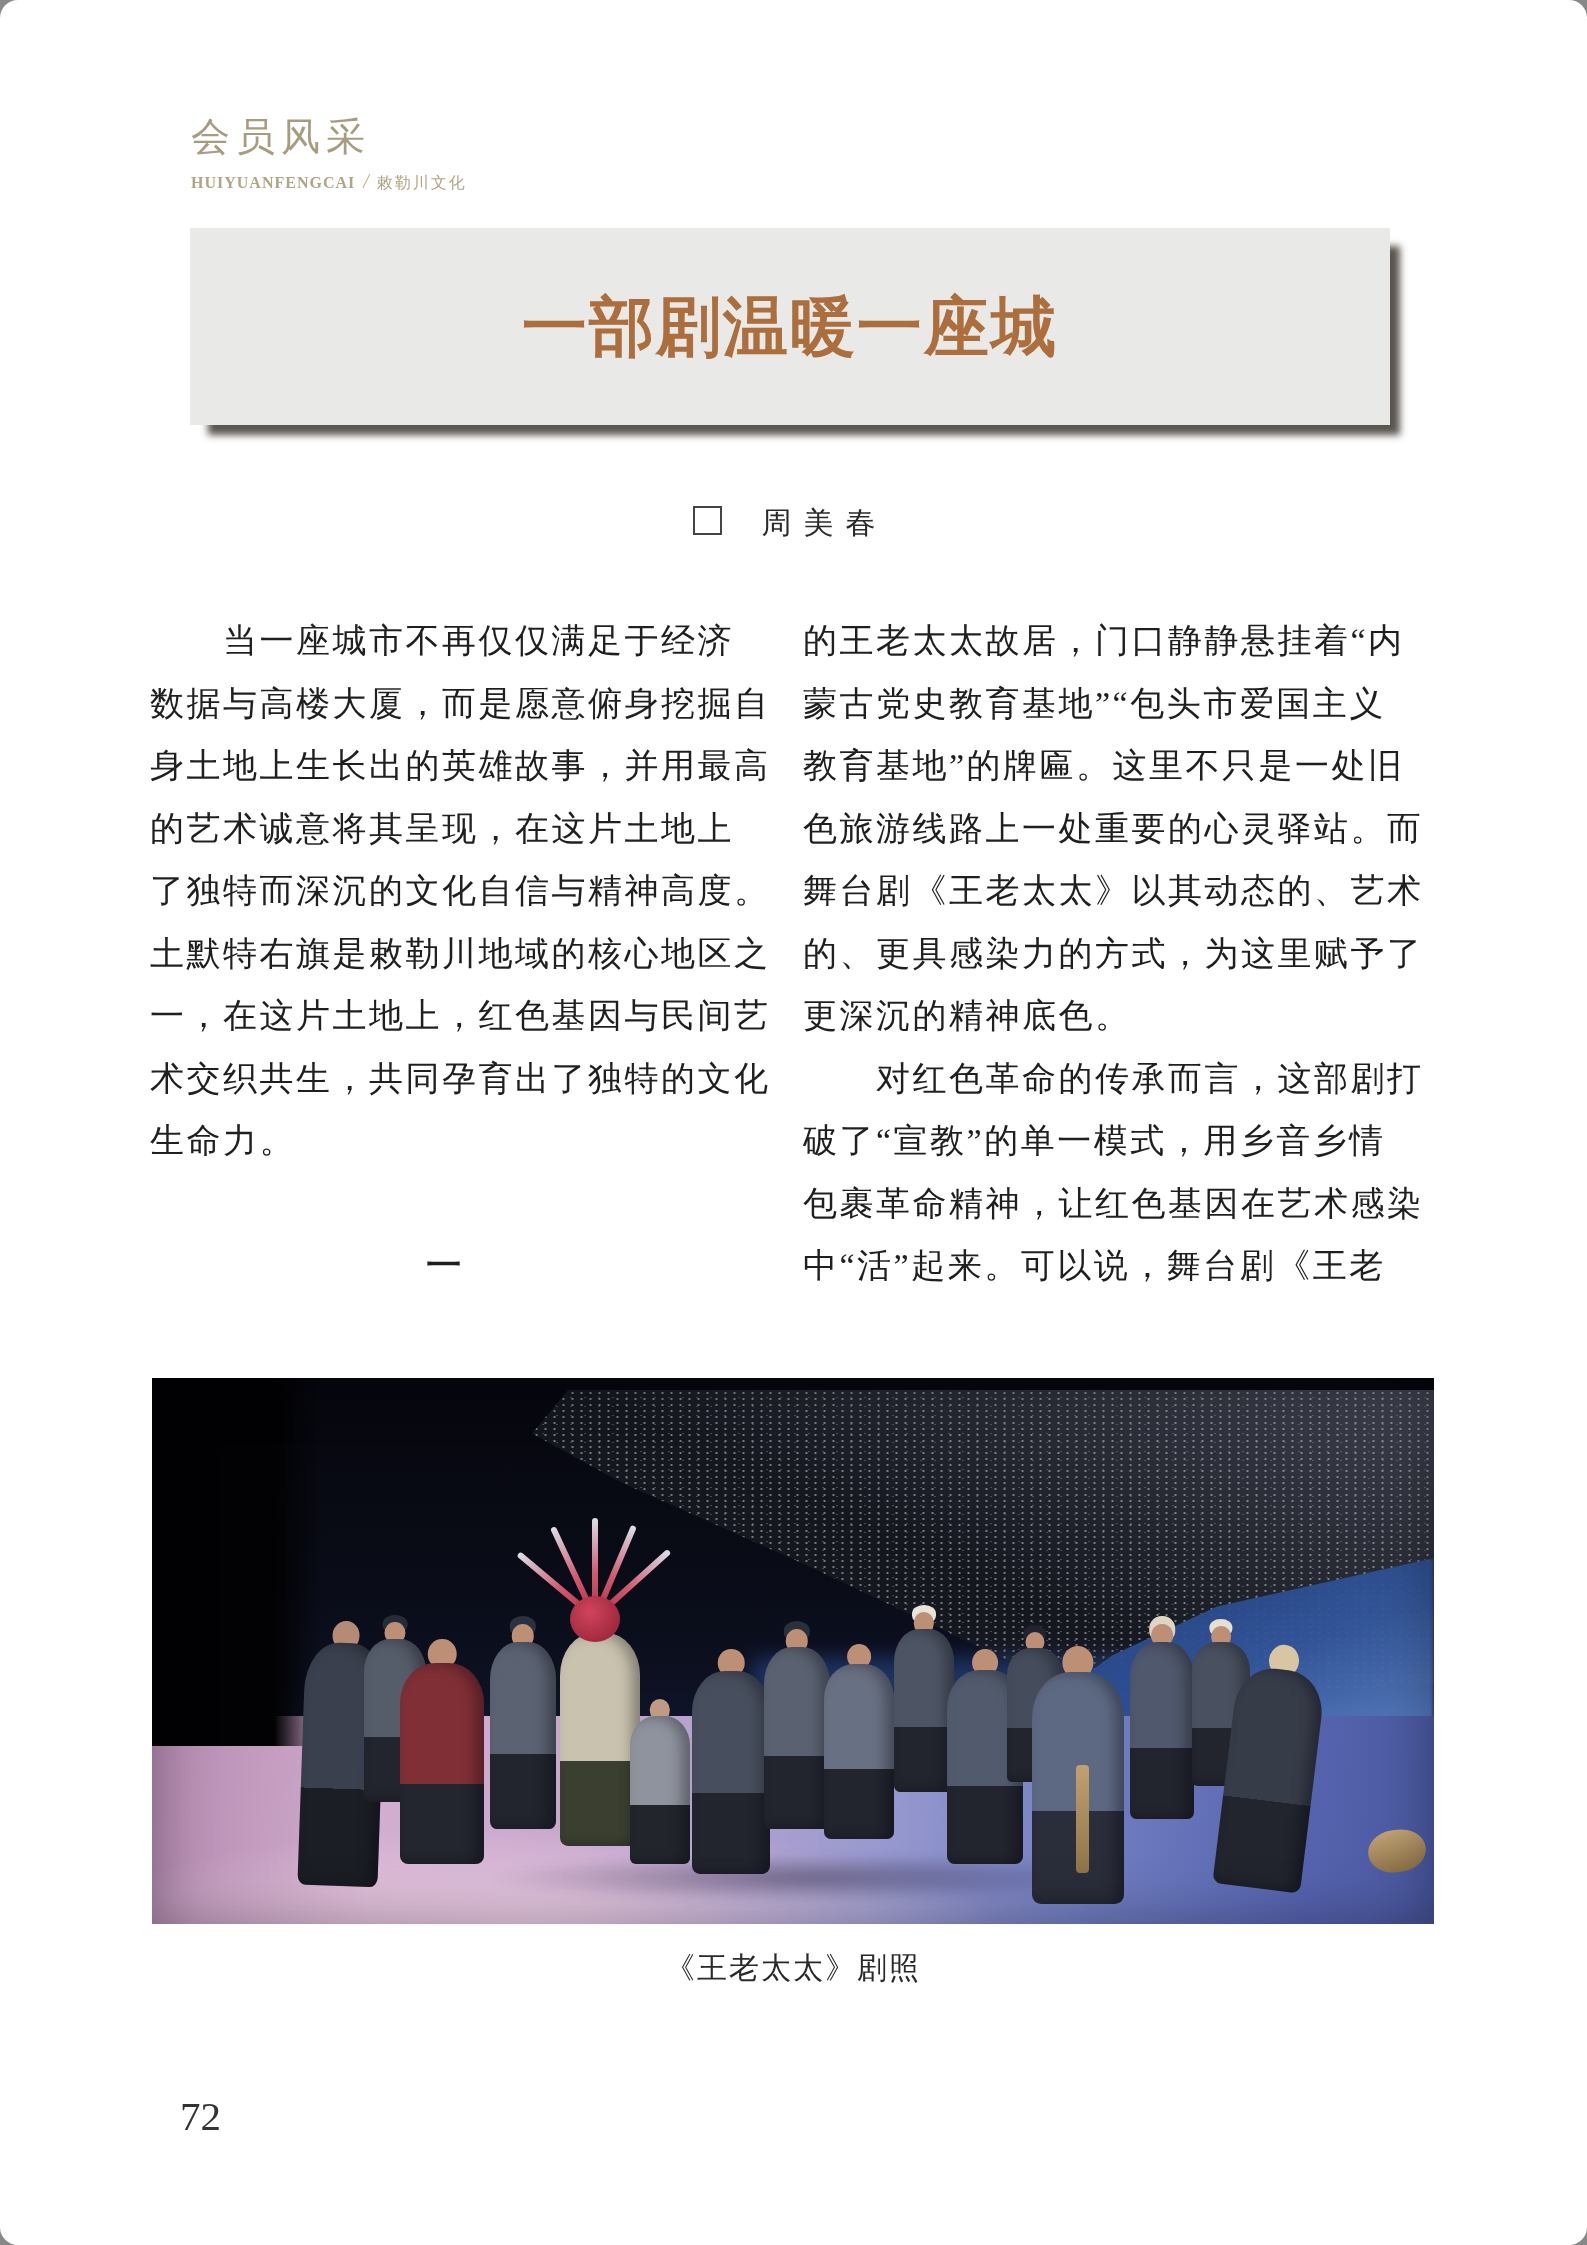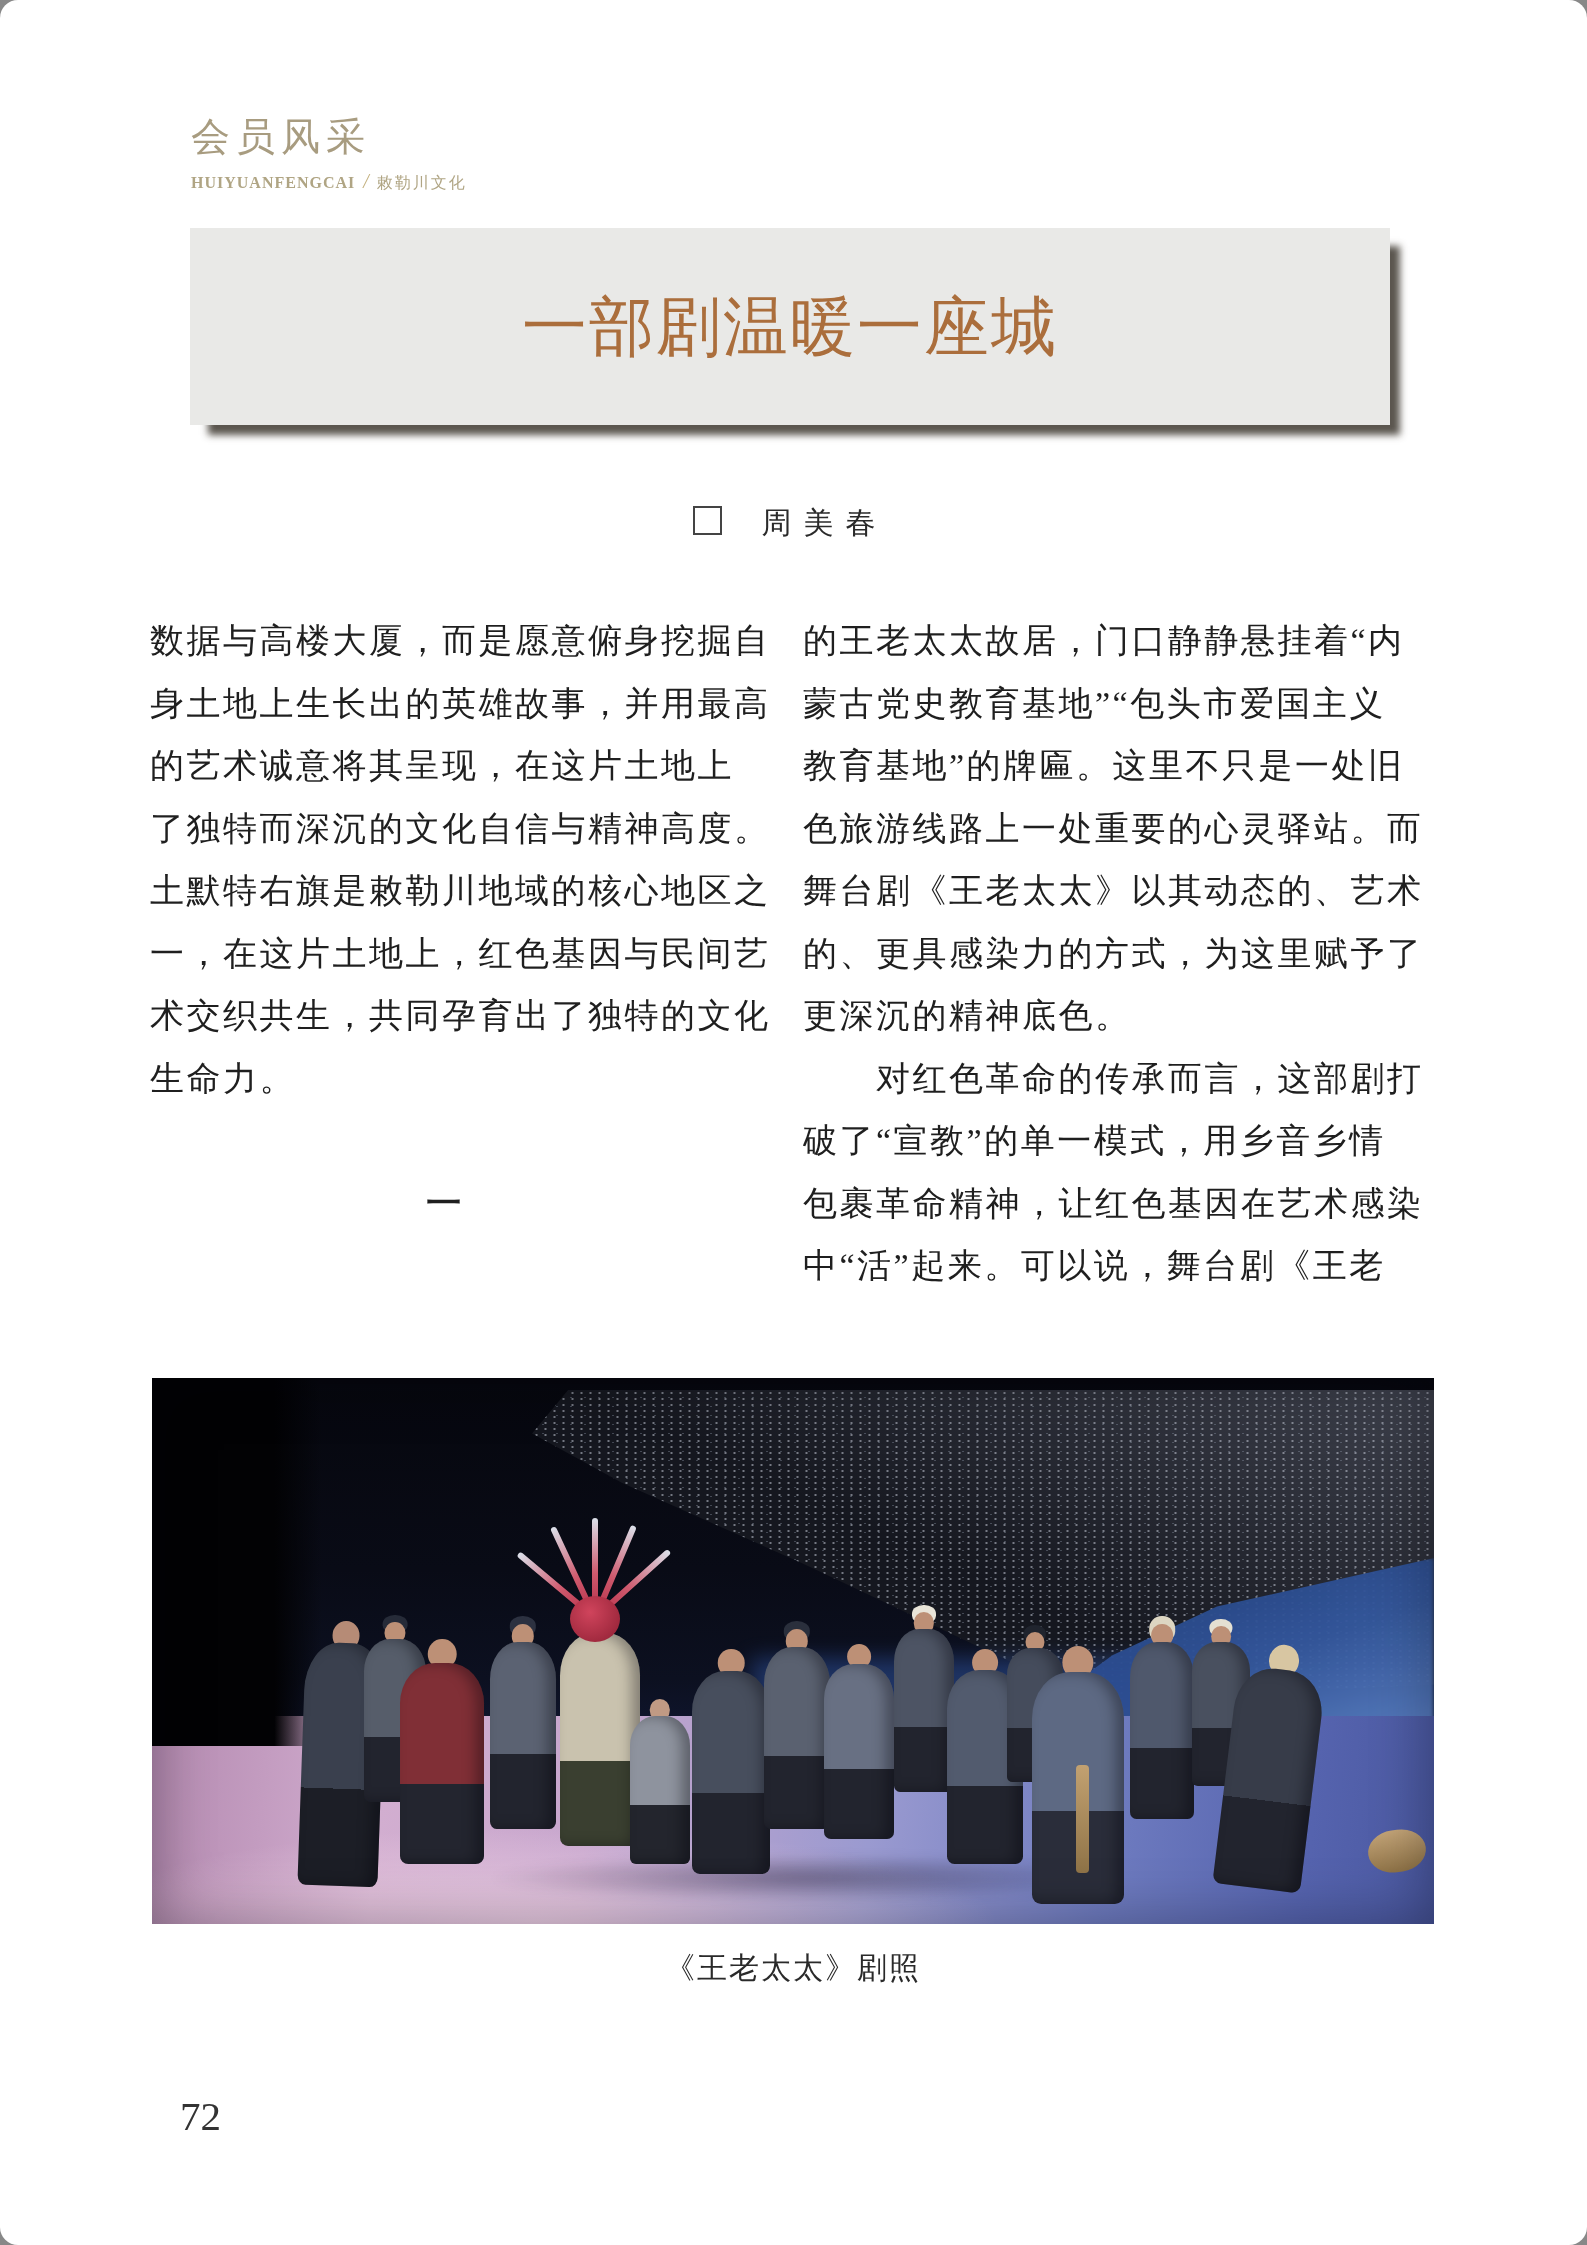--- a/index.html
+++ b/index.html
@@ -35,21 +35,21 @@
 
   
   .title-banner{
     position:absolute;left:190px;top:228px;width:1200px;height:197px;
     background:var(--banner-bg);
     box-shadow:14px 14px 7px -4px rgba(62,56,48,0.85);
     display:flex;align-items:center;justify-content:center;
   }
   .article-title{
     margin:4px;font-family:"Liberation Sans","DejaVu Sans",sans-serif;
-    font-weight:normal;font-size:65px;letter-spacing:2px;color:var(--title-color);
+    font-weight:bold;font-size:65px;letter-spacing:2px;color:var(--title-color);
   }
 
   
   .byline{
     position:absolute;left:190px;top:503px;width:1200px;height:48px;
     text-align:center;font-size:30px;color:#2a2a2a;
   }
   .byline .square{
     display:inline-block;width:25px;height:25px;border:2px solid #444;
     vertical-align:-2px;margin-right:40px;background:transparent;
@@ -177,20 +177,21 @@
   <div class="title-banner">
     <h1 class="article-title">一部剧温暖一座城</h1>
   </div>
 
   <div class="byline">
     <span class="square"></span><span class="author">周美春</span>
   </div>
 
   <div class="col col-left">
     <div>
+        <div class="bline">　　当一座城市不再仅仅满足于经济</div>
         <div class="bline">数据与高楼大厦，而是愿意俯身挖掘自</div>
         <div class="bline">身土地上生长出的英雄故事，并用最高</div>
         <div class="bline">的艺术诚意将其呈现，在这片土地上</div>
         <div class="bline">了独特而深沉的文化自信与精神高度。</div>
         <div class="bline">土默特右旗是敕勒川地域的核心地区之</div>
         <div class="bline">一，在这片土地上，红色基因与民间艺</div>
         <div class="bline">术交织共生，共同孕育出了独特的文化</div>
         <div class="bline">生命力。</div>
       </div>
     <div class="blank-line"></div>

